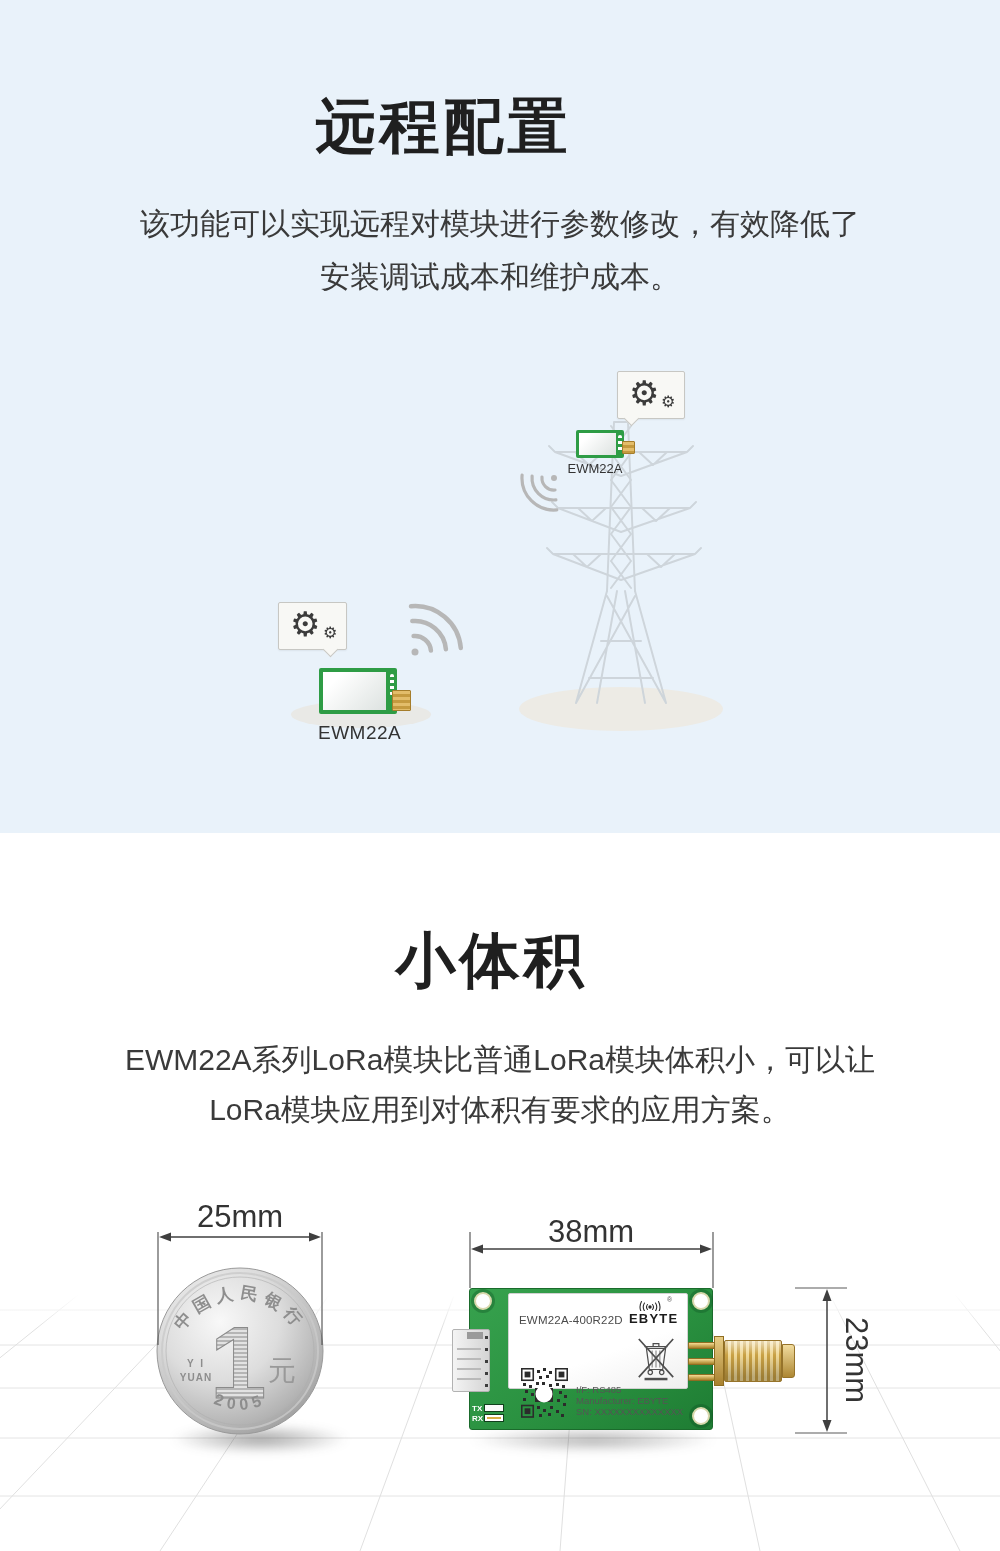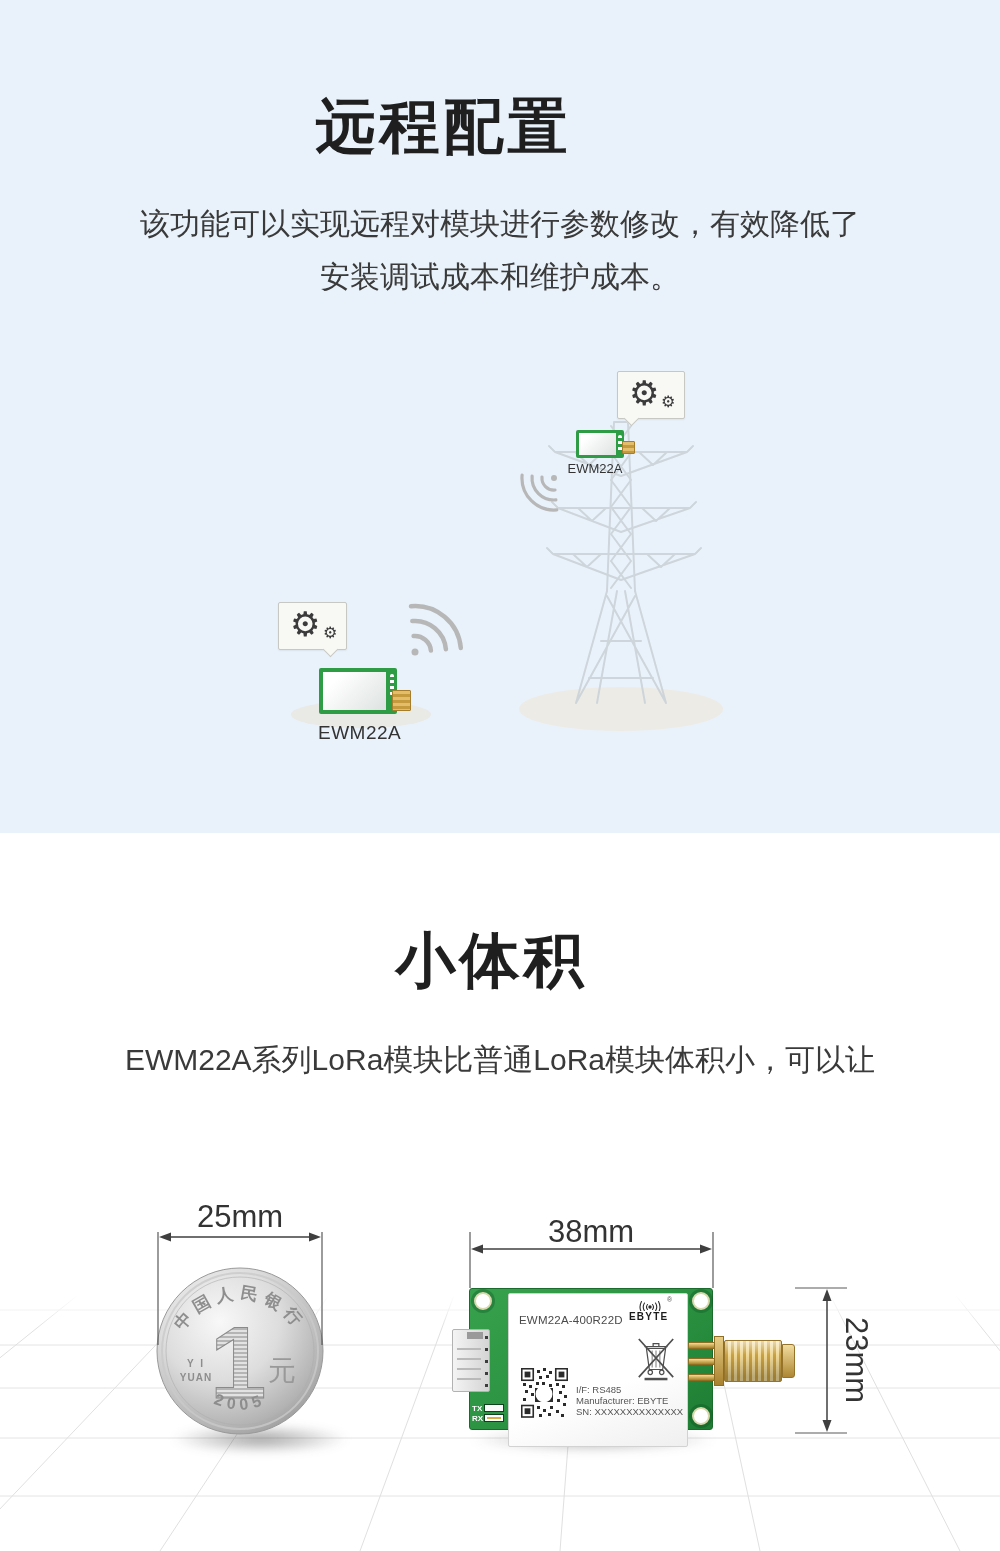--- a/index.html
+++ b/index.html
@@ -31,21 +31,21 @@
   .mod-label{color:#333;white-space:nowrap;}
   .shadow-ellipse{border-radius:50%;}
   
   .pcb{background:linear-gradient(145deg,#37a24e 0%,#2a9140 55%,#1e7c33 100%);
        border:1px solid #1b6b2c;border-radius:3px;box-sizing:border-box;}
   .hole{width:18px;height:18px;border-radius:50%;background:#fff;
         border:2px solid #d8d8ac;box-shadow:0 0 0 3px rgba(15,80,35,.35);box-sizing:border-box;}
   .panel{background:linear-gradient(160deg,#ffffff 60%,#efefef 100%);
          border:1px solid #d2d2d2;border-radius:2px;box-sizing:border-box;}
   .model-txt{font-size:11.5px;color:#4a4a4a;letter-spacing:.2px;white-space:nowrap;}
-  .brand-txt{font-size:10px;font-weight:700;color:#1c1c1c;letter-spacing:1.2px;}
+  .brand-txt{font-size:13px;font-weight:700;color:#1c1c1c;letter-spacing:1.2px;}
   .reg-txt{font-size:7px;color:#555;}
   .info-txt{font-size:9.5px;color:#555;white-space:nowrap;line-height:11px;}
   .ledrow-label{font-size:8px;font-weight:700;color:#fff;line-height:9px;text-align:right;}
   .led{width:20px;height:8px;background:#fafafa;border:1px solid #11401d;box-sizing:border-box;}
   .led.amber{background:#d8ae45;box-shadow:inset 0 0 0 2px #fff;}
   .jst{background:linear-gradient(90deg,#f4f4f4,#d4d4d4);border:1px solid #b2b2b2;
        border-radius:2px;box-sizing:border-box;}
   .jst .grooves{position:absolute;left:4px;right:8px;top:10px;bottom:8px;
        background:repeating-linear-gradient(180deg,transparent 0 8px,#b9b9b9 8px 10px);}
   .jst .tab{position:absolute;left:14px;top:2px;width:16px;height:7px;background:#9a9a9a;}
@@ -126,20 +126,21 @@
   <div class="abs mini-module" style="left:319px;top:668px;width:78px;height:46px;border-width:4px;border-right-width:11px;">
     <div class="pin-dots" style="right:-8px;top:2px;height:22px;"></div>
   </div>
   <div class="abs gold-plug" style="left:392px;top:690px;width:17px;height:19px;"></div>
   <div class="abs mod-label" style="left:318px;top:722px;font-size:19px;letter-spacing:.5px;">EWM22A</div>
 
   <div class="abs sec-white"></div>
 
   <div class="abs big-title" style="top:928px;padding-left:48px;">小体积</div>
   <div class="abs desc" style="top:1042px;">EWM22A系列LoRa模块比普通LoRa模块体积小，可以让</div>
+  <div class="abs desc" style="top:1092px;">LoRa模块应用到对体积有要求的应用方案。</div>
 
   <svg class="abs" style="left:0;top:1295px;" width="1000" height="256" viewBox="0 0 1000 256">
     <defs>
       <linearGradient id="gfade" x1="0" y1="0" x2="0" y2="1">
         <stop offset="0" stop-color="#ffffff" stop-opacity="1"></stop>
         <stop offset="1" stop-color="#ffffff" stop-opacity="0"></stop>
       </linearGradient>
     </defs>
     <path d="M0 15H1000M0 50H1000M0 93H1000M0 143H1000M0 201H1000" stroke="#e4e4e4" stroke-width="1" fill="none"></path>
     <path d="M612 -430L-440 256M612 -430L-240 256M612 -430L-40 256M612 -430L160 256M612 -430L360 256M612 -430L560 256M612 -430L760 256M612 -430L960 256M612 -430L1160 256M612 -430L1360 256" stroke="#e0e0e0" stroke-width="1" fill="none"></path>
@@ -179,21 +180,21 @@
     <text font-size="16" font-weight="700" fill="#8d8d8d" letter-spacing="5">
       <textPath href="#arcBottom" startOffset="50%" text-anchor="middle">2005</textPath>
     </text>
   </svg>
 
   <div class="abs pcb" style="left:469px;top:1288px;width:244px;height:142px;"></div>
   <div class="abs hole" style="left:474px;top:1292px;"></div>
   <div class="abs hole" style="left:692px;top:1292px;"></div>
   <div class="abs hole" style="left:692px;top:1407px;"></div>
 
-  <div class="abs panel" style="left:508px;top:1293px;width:180px;height:154px;">
+  <div class="abs panel" style="left:508px;top:1293px;width:180px;height:96px;">
     <div class="abs model-txt" style="left:10px;top:20px;">EWM22A-400R22D</div>
     <div class="abs brand-txt" style="left:120px;top:17px;">EBYTE</div>
     <svg class="abs" style="left:126px;top:4px;" width="30" height="13" viewBox="0 0 30 13">
       <g stroke="#2e2e2e" stroke-width="1.1" fill="none" stroke-linecap="round">
         <path d="M12.5 6.5Q10.5 9 12.5 11.5M9.5 5Q7 9 9.5 13M6.5 3.5Q3.5 9 6.5 14.5"></path>
         <path d="M17.5 6.5Q19.5 9 17.5 11.5M20.5 5Q23 9 20.5 13M23.5 3.5Q26.5 9 23.5 14.5"></path>
       </g>
       <circle cx="15" cy="9" r="1.7" fill="#2e2e2e"></circle>
     </svg>
     <span class="abs reg-txt" style="left:158px;top:2px;">®</span>

